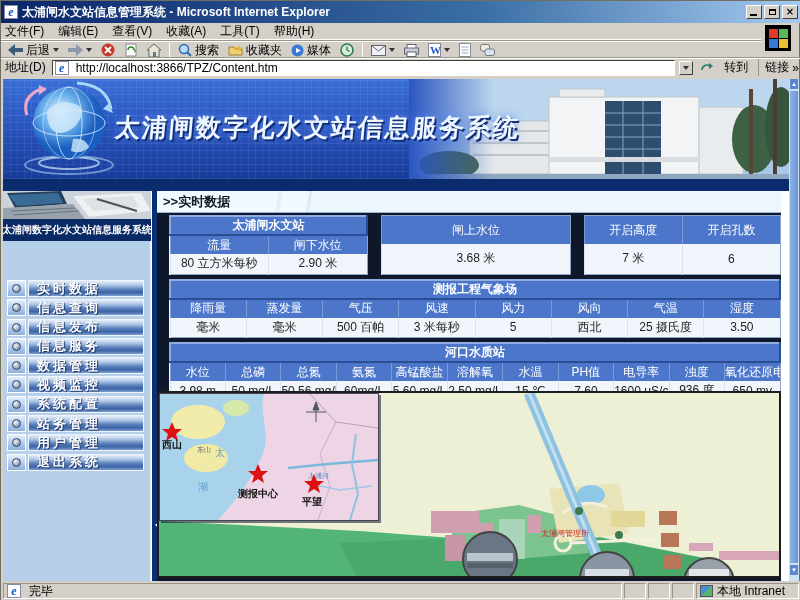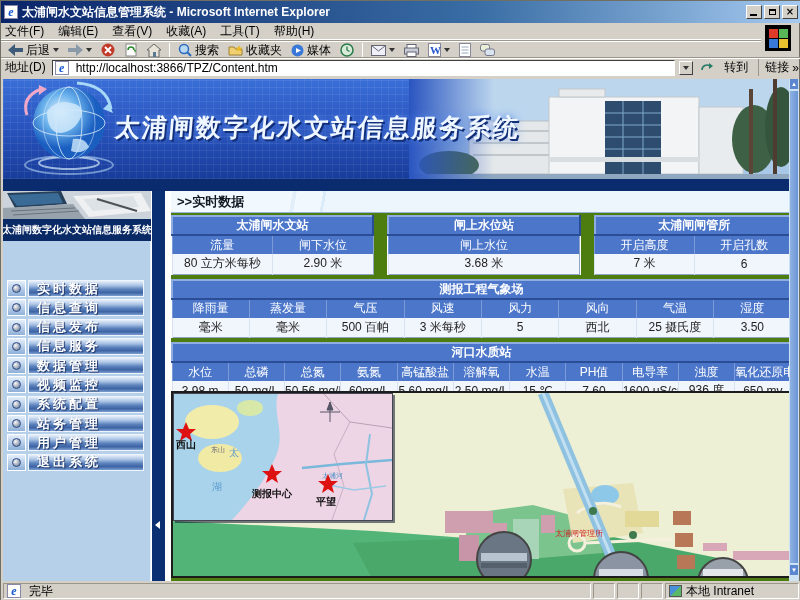--- a/index.html
+++ b/index.html
@@ -69,27 +69,27 @@
     background:radial-gradient(circle at 35% 35%, #f8f8f8, #8a96a8 70%); }
   .nav-label { flex:1; margin-left:2px; border:1px solid #eef4fc;
     background:linear-gradient(180deg,#e8f0fa 0%,#a8c2e4 30%,#5d83bd 55%,#3d63a4 78%,#7da0d2 100%);
     color:#fff; font-size:13px; font-weight:bold; letter-spacing:3px;
     display:flex; align-items:center; padding-left:8px; text-shadow:1px 1px 1px #1a3060; }
   .divider { position:absolute; left:149px; top:112px; width:13px; height:390px; background:#0b2f73; }
   .divider .collapse { position:absolute; left:3px; top:330px; width:0; height:0;
     border-top:4px solid transparent; border-bottom:4px solid transparent; border-right:5px solid #fff; }
 
   
-  .main { position:absolute; left:168px; top:112px; width:624px; height:390px; background:#4d7c0f; }
+  .main { position:absolute; left:154px; top:112px; width:624px; height:390px; background:#0f172a; }
   .section-head { position:absolute; left:0; top:0; width:624px; height:22px;
     background:linear-gradient(100deg,#f2f9fe 0 120px, #e2eefa 120px 124px, #f2f9fe 124px 150px, #dcebf8 150px 153px, #eef6fd 153px);
     border-bottom:1px solid #9ab4d8; display:flex; align-items:center; padding-left:6px;
     font-size:13px; font-weight:bold; color:#101820; }
   .tables { position:absolute; left:0; top:24px; width:624px; }
-  .trow { display:flex; gap:13px; margin-bottom:4px; }
+  .trow { display:flex; gap:13px; margin-bottom:4px;padding-left:12px; }
   table.dt { border-collapse:collapse; table-layout:fixed; border:1px solid #8fa4c4; background:#fff; }
   table.dt td, table.dt th { font-size:12px; text-align:center; overflow:hidden; white-space:nowrap; }
   .tt { background:#4b76ca; color:#fff; font-weight:bold; height:17px; border:2px solid; border-color:#8fadE0 #2a4d96 #2a4d96 #8fadE0; }
   .th { background:#4b76ca; color:#fff; font-weight:normal; height:19px; border-left:1px solid #7a9ad8; }
   .dv { background:#f1f5fc; color:#222; height:20px; border-left:1px solid #d8e2f2; font-weight:normal; }
 
   
   .map { position:absolute; left:0; top:200px; width:624px; height:187px; border:2px solid #1c1c1c; overflow:hidden; background:#eef0d6; }
   .map svg.site { position:absolute; left:0; top:0; }
   .inset { position:absolute; left:0; top:0; width:220px; height:128px; border:1px solid #445;
@@ -101,21 +101,21 @@
   .sc-btn { position:absolute; left:1px; width:8px; height:10px; background:#5b86d0; color:#fff;
     font-size:6px; line-height:10px; text-align:center; }
   .sc-thumb { position:absolute; left:1px; top:12px; width:8px; height:472px; background:linear-gradient(90deg,#8fb2e2,#6a94d6); }
 
   
   .statusbar { position:absolute; left:0; top:580px; width:800px; height:20px; background:#d4d0c8;
     display:flex; align-items:stretch; gap:2px; padding:2px; font-size:12px; }
   .pane { border:1px solid; border-color:#9a968a #fff #fff #9a968a; display:flex; align-items:center; padding:0 3px; gap:4px; }
   .pane.grow { flex:1; }
   .pane.small { width:22px; }
-  .pane.zone { width:134px; }
+  .pane.zone { width:103px; }
   .zone-ico { width:13px; height:12px; background:linear-gradient(135deg,#4a90d8 50%,#58b868 50%); border:1px solid #555; }
 </style>
 </head>
 <body>
 
 <div id="win">
 
   <div class="titlebar">
     <span class="ie-ico">e</span>
     <span>太浦闸水文站信息管理系统 - Microsoft Internet Explorer</span>
@@ -423,36 +423,30 @@
               <th class="th">闸下水位</th>
             </tr>
             <tr>
               <td class="dv">80 立方米每秒</td>
               <td class="dv">2.90 米</td>
             </tr>
           </tbody>
             </table>
           <table class="dt" style="width:200px">
             <tbody>
-                <tr>
-                  <td class="tt">闸上水位站</td>
-                </tr>
             <tr>
                   <th class="th">闸上水位</th>
                 </tr>
             <tr>
                   <td class="dv">3.68 米</td>
                 </tr>
           </tbody>
             </table>
           <table class="dt" style="width:208px">
             <tbody>
-                <tr>
-                  <td class="tt" colspan="2">太浦闸闸管所</td>
-                </tr>
             <tr>
               <th class="th" style="width:50%">开启高度</th>
               <th class="th">开启孔数</th>
             </tr>
             <tr>
               <td class="dv">7 米</td>
               <td class="dv">6</td>
             </tr>
           </tbody>
             </table>

